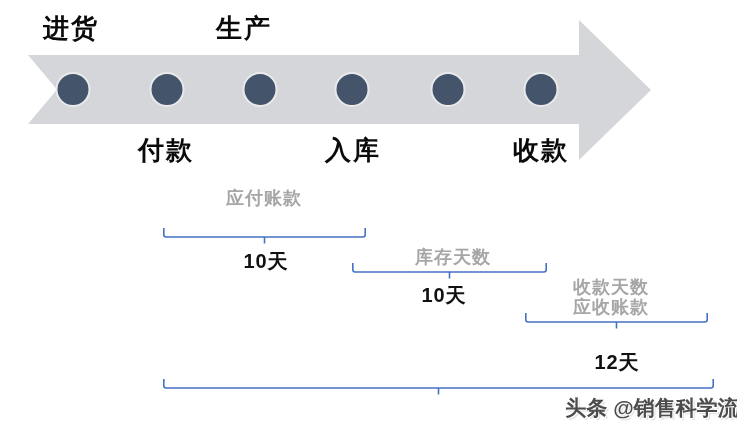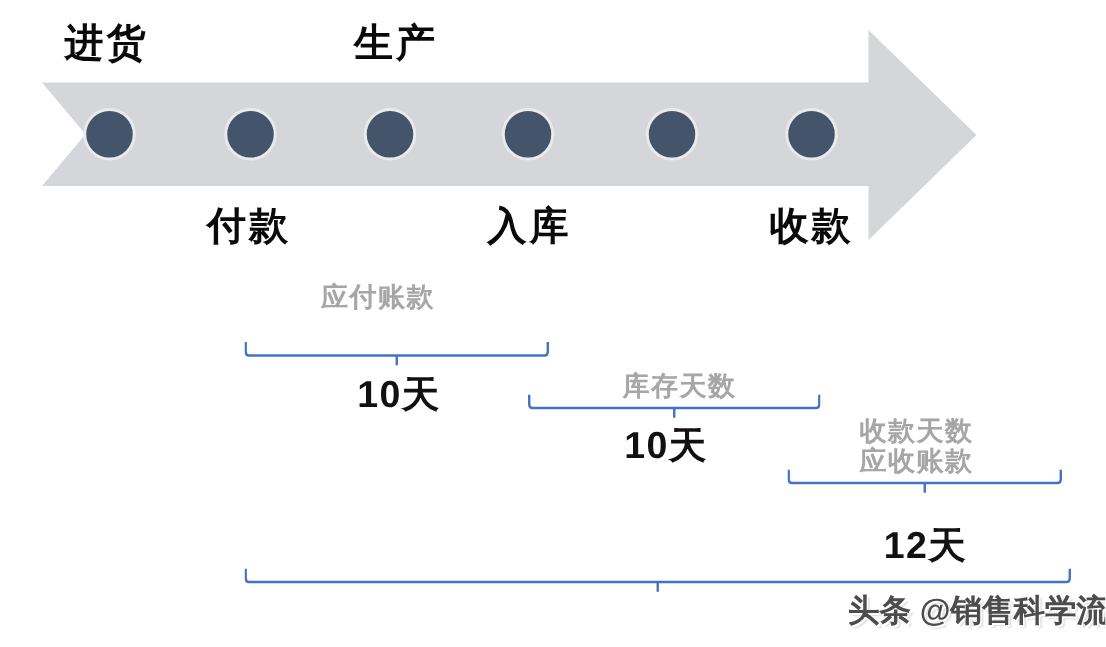--- a/index.html
+++ b/index.html
@@ -11,21 +11,21 @@
   .cx{transform:translateX(-50%);}
   .stage{
     font-size:26px;font-weight:bold;color:#0a0a0a;line-height:1;white-space:nowrap;
     letter-spacing:2px;
   }
   .note{
     font-size:18px;font-weight:bold;color:#a6a6a6;line-height:20px;text-align:center;
     white-space:nowrap;letter-spacing:1px;
   }
   .days{
-    font-size:25px;font-weight:bold;color:#111;line-height:1;white-space:nowrap;
+    font-size:20px;font-weight:bold;color:#111;line-height:1;white-space:nowrap;
     letter-spacing:1px;
   }
   .watermark{
     font-size:21px;font-weight:bold;color:#4c4c4c;line-height:1;white-space:nowrap;
     text-shadow:1px 1px 0 #ffffff,2px 2px 1px rgba(120,120,120,.25);
   }
   .bracket{display:block;}
 </style>
 </head>
 <body>
@@ -38,27 +38,27 @@
       <circle cx="73" cy="89.5" r="16.5"></circle>
       <circle cx="167" cy="89.5" r="16.5"></circle>
       <circle cx="260" cy="89.5" r="16.5"></circle>
       <circle cx="352" cy="89.5" r="16.5"></circle>
       <circle cx="448" cy="89.5" r="16.5"></circle>
       <circle cx="541" cy="89.5" r="16.5"></circle>
     </g>
   </svg>
 
   <span class="abs cx stage" style="left:71px;top:15px">进货</span>
-  <span class="abs cx stage" style="left:264px;top:15px">生产</span>
+  <span class="abs cx stage" style="left:244px;top:15px">生产</span>
 
   <span class="abs cx stage" style="left:166px;top:137px">付款</span>
   <span class="abs cx stage" style="left:541px;top:137px">收款</span>
   <span class="abs cx stage" style="left:353px;top:137px">入库</span>
 
-  <div class="abs cx note" style="left:252px;top:188px">
+  <div class="abs cx note" style="left:264px;top:188px">
     <div>应付账款</div>
   </div>
   <svg class="abs bracket" style="left:163px;top:228px" width="203" height="17" viewBox="0 0 203 17">
     <path d="M0.8,0 L0.8,6.5 Q0.8,9 3,9 L200,9 Q202.2,9 202.2,6.5 L202.2,0 M101.5,9 L101.5,15.5" fill="none" stroke="#4472C4" stroke-width="1.6"></path>
   </svg>
   <span class="abs cx days" style="left:266px;top:251px">10天</span>
 
   <div class="abs cx note" style="left:453px;top:247px">
     <div>库存天数</div>
   </div>

